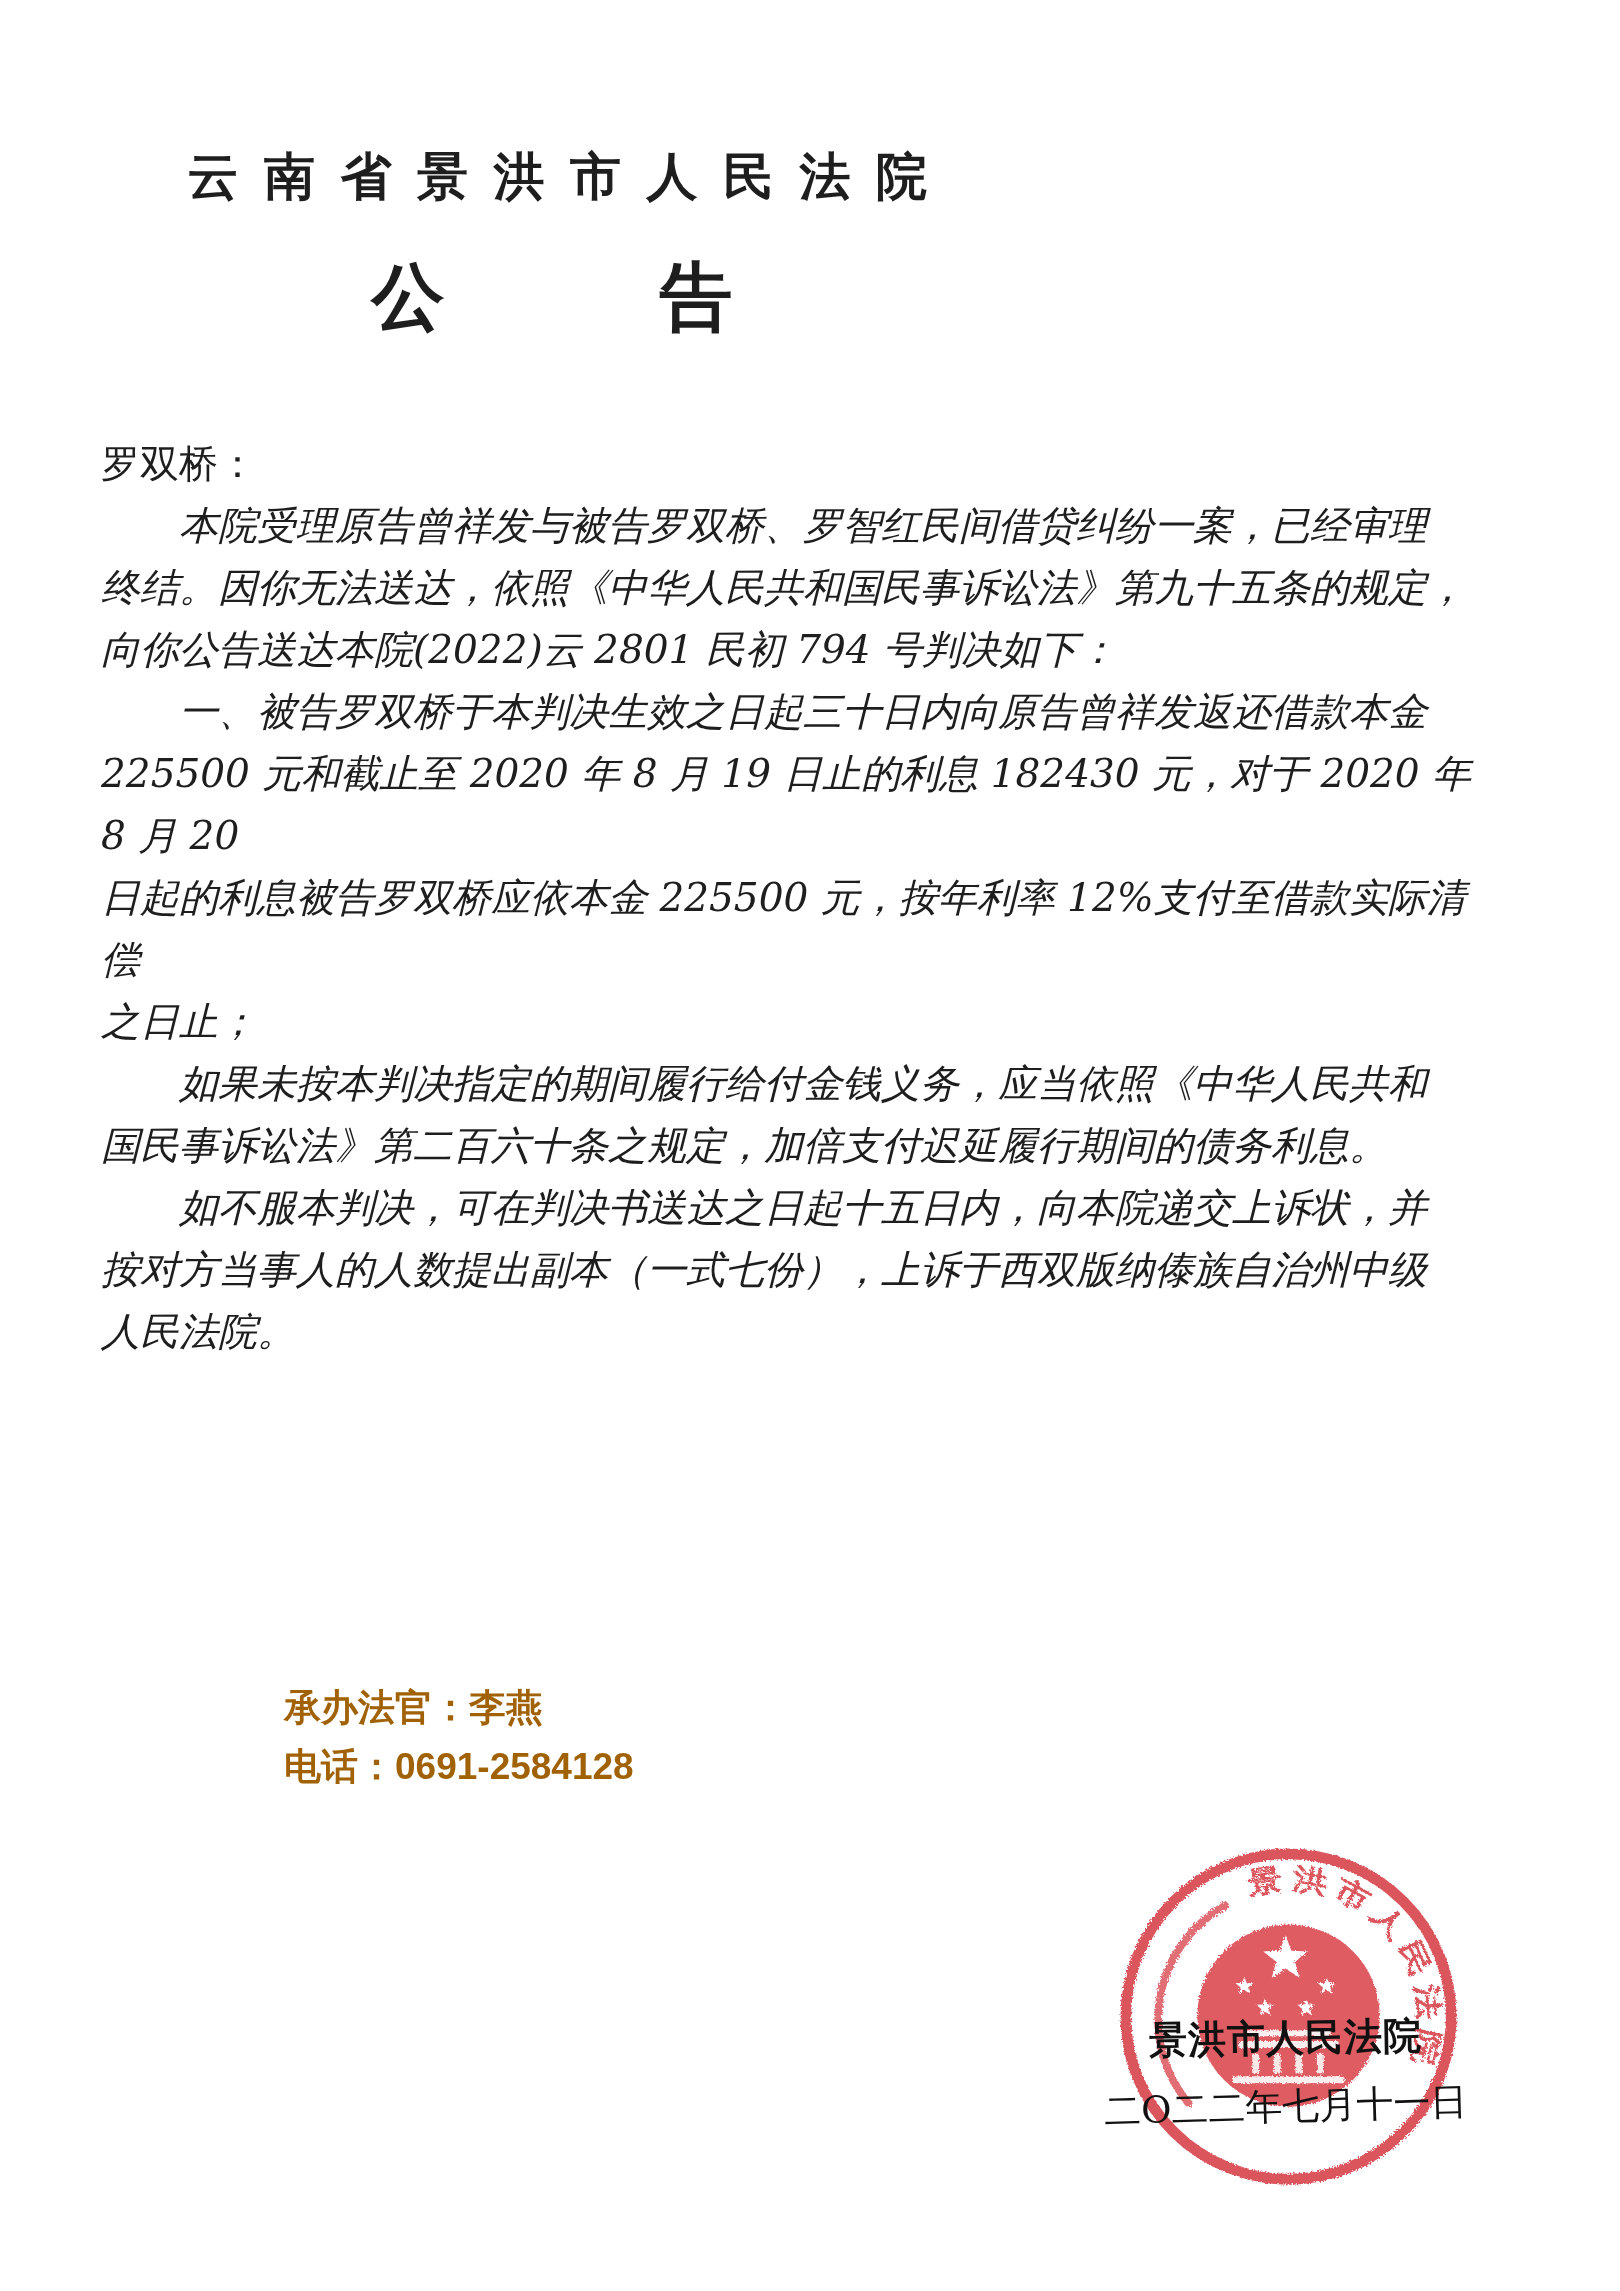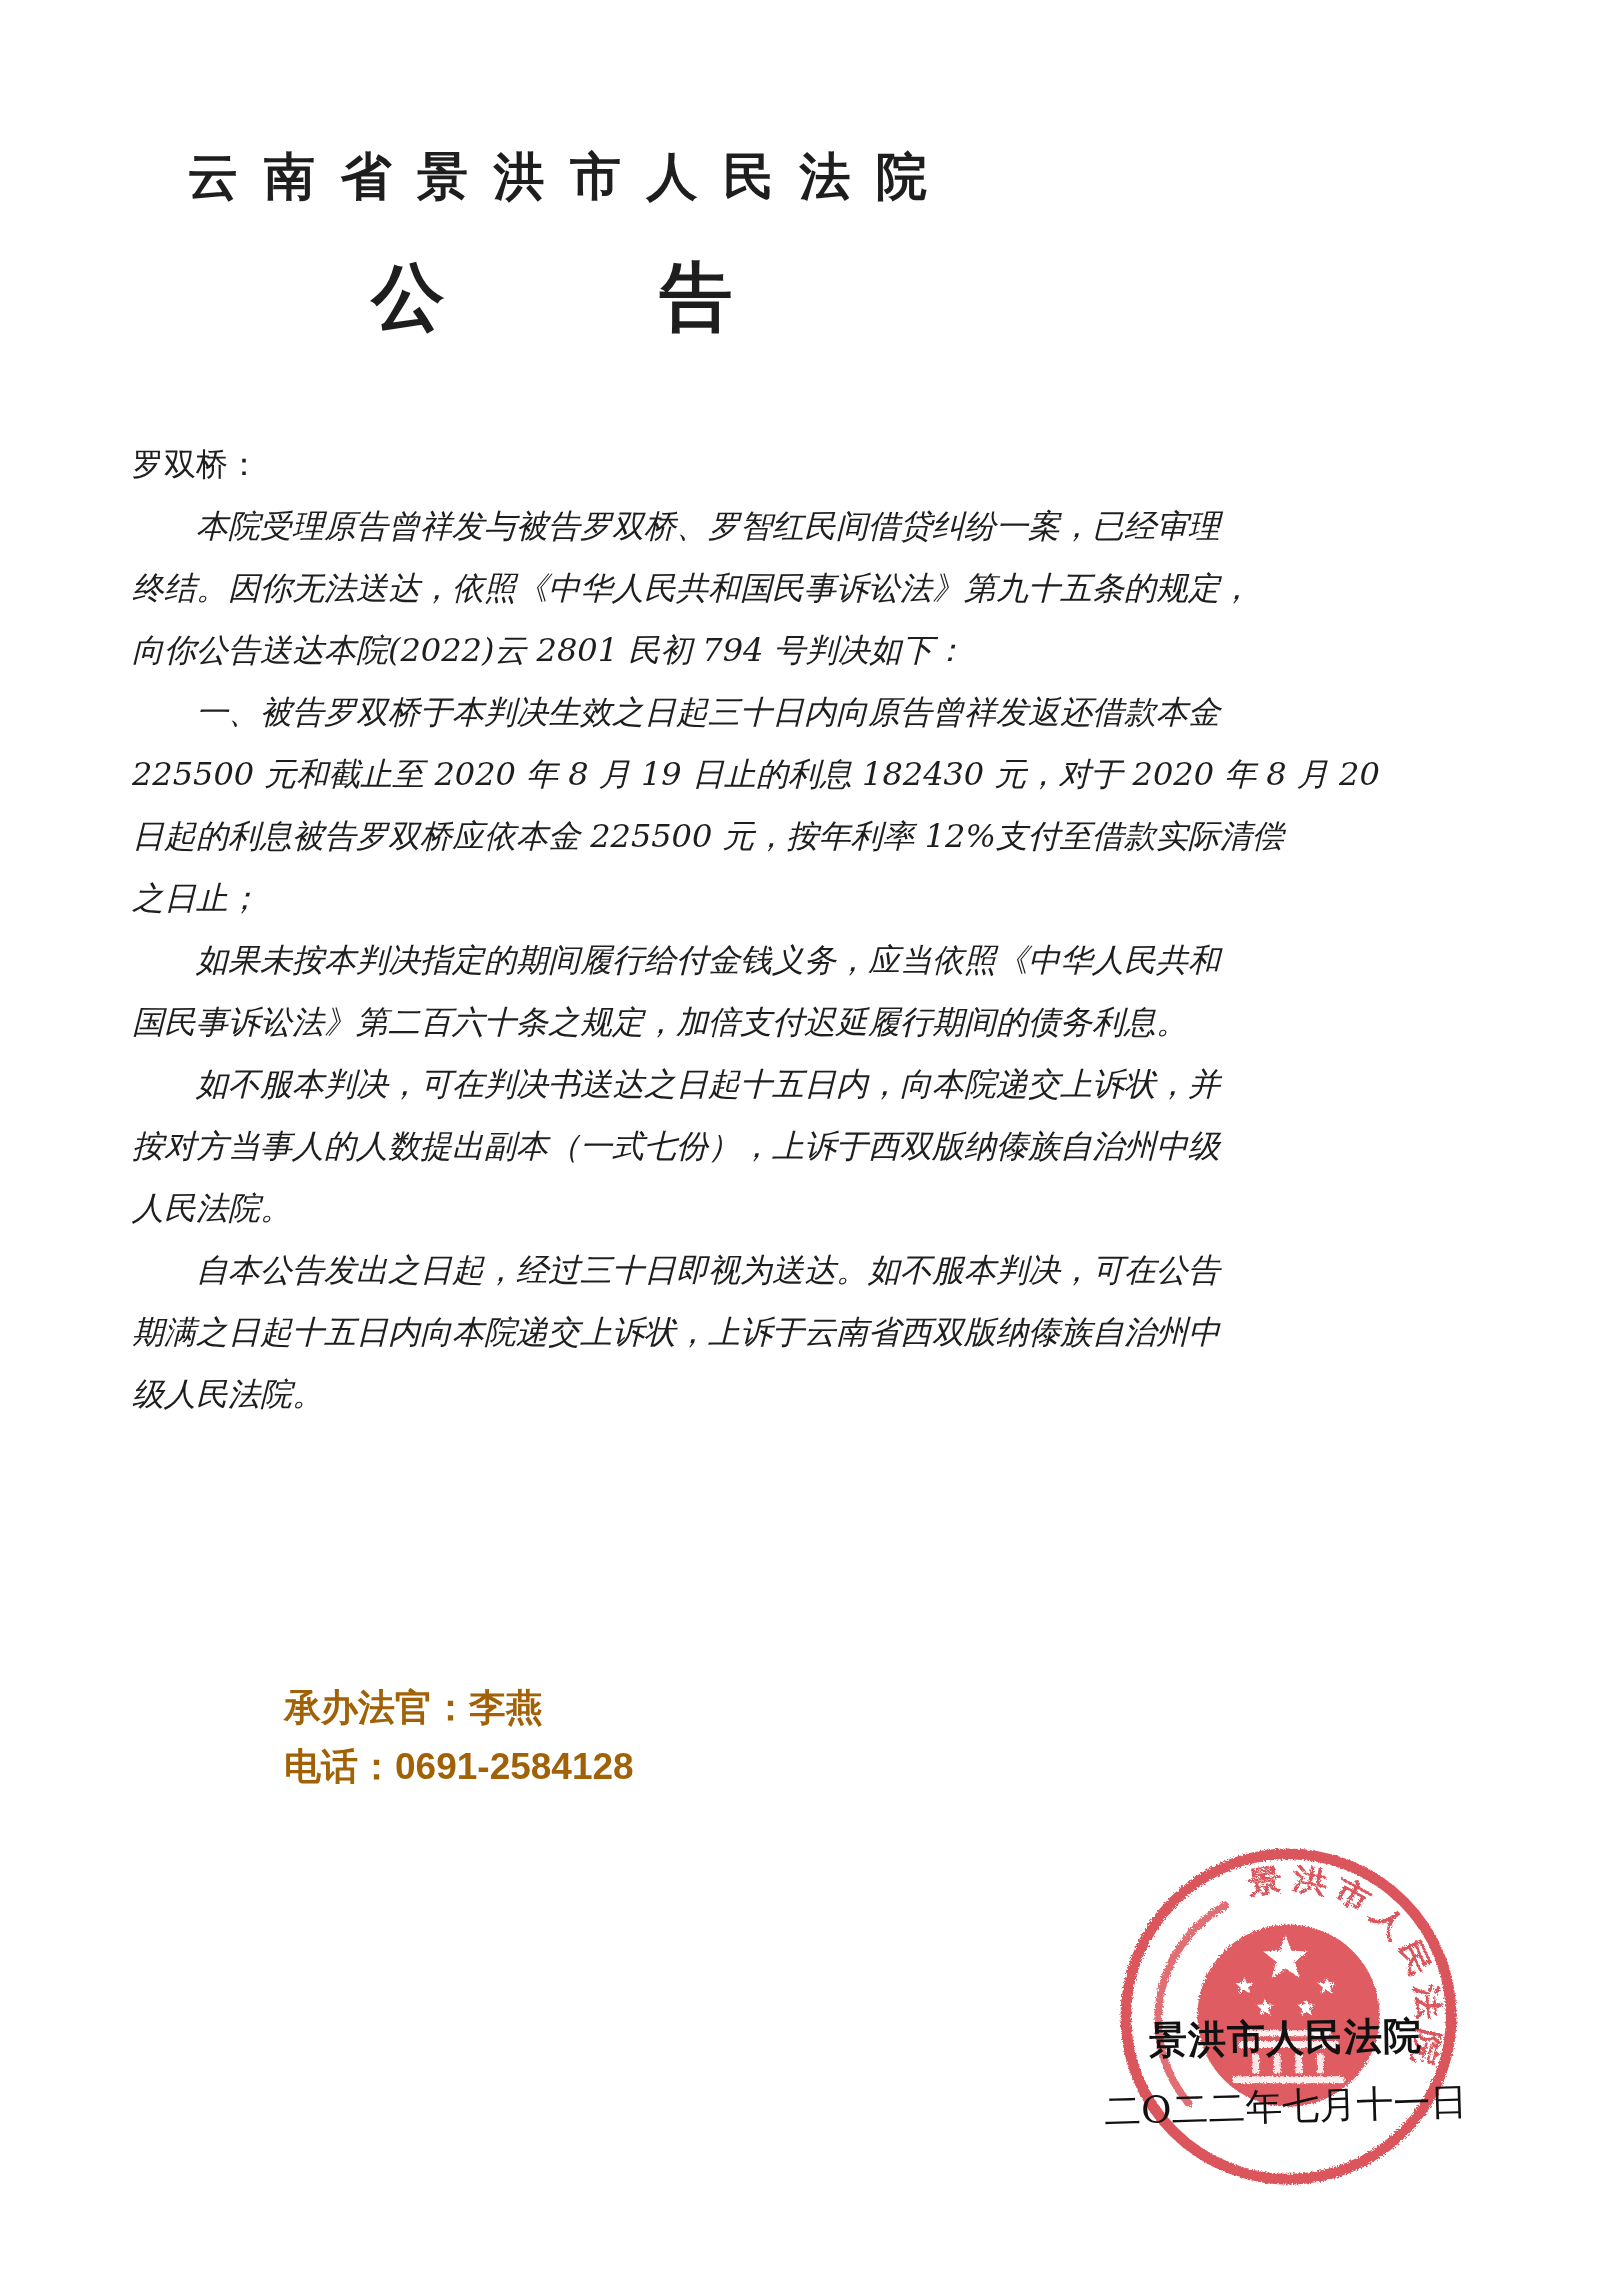--- a/index.html
+++ b/index.html
@@ -38,24 +38,24 @@
     letter-spacing: 71px;
     font-weight: 600;
     white-space: nowrap;
     line-height: 1.25;
     text-indent: 35px; 
   }
 
   
   .doc-body {
     position: absolute;
-    left: 132px;
+    left: 101px;
     top: 433px;
     width: 1402px;
-    font-size: 32px;
+    font-size: 39px;
     line-height: 62px;
   }
   .doc-body p {
     margin: 0;
     white-space: pre-line;
     text-align: left;
   }
   .doc-body p.para { text-indent: 2em; font-style: italic; }
   .doc-body p.no-indent { text-indent: 0; }
 
@@ -128,23 +128,20 @@
 向你公告送达本院(2022)云 2801 民初 794 号判决如下：</p>
     <p class="para">一、被告罗双桥于本判决生效之日起三十日内向原告曾祥发返还借款本金
 225500 元和截止至 2020 年 8 月 19 日止的利息 182430 元，对于 2020 年 8 月 20
 日起的利息被告罗双桥应依本金 225500 元，按年利率 12%支付至借款实际清偿
 之日止；</p>
     <p class="para">如果未按本判决指定的期间履行给付金钱义务，应当依照《中华人民共和
 国民事诉讼法》第二百六十条之规定，加倍支付迟延履行期间的债务利息。</p>
     <p class="para">如不服本判决，可在判决书送达之日起十五日内，向本院递交上诉状，并
 按对方当事人的人数提出副本（一式七份），上诉于西双版纳傣族自治州中级
 人民法院。</p>
-    <p class="para">自本公告发出之日起，经过三十日即视为送达。如不服本判决，可在公告
-期满之日起十五日内向本院递交上诉状，上诉于云南省西双版纳傣族自治州中
-级人民法院。</p>
   </div>
 
   <div class="contact-block">
     <div>承办法官：李燕</div>
     <div>电话：0691-2584128</div>
   </div>
 
   <div class="seal-wrap">
     <svg width="343" height="343" viewBox="0 0 350 350">
       <defs>

